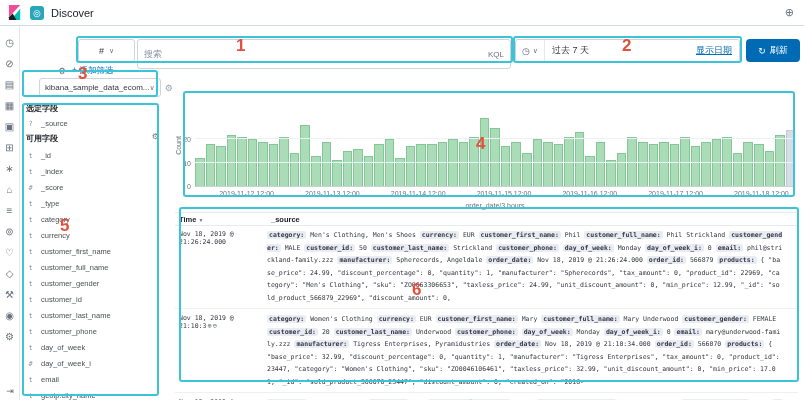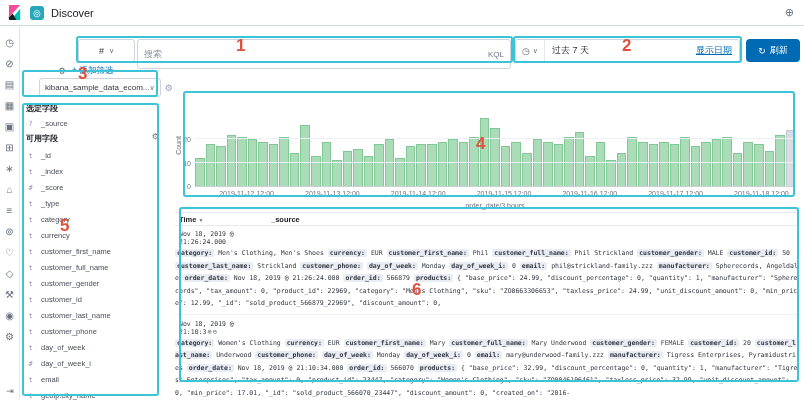--- a/index.html
+++ b/index.html
@@ -68,21 +68,21 @@
   .ytick{position:absolute;right:100%;margin-right:4px;font-size:7px;color:#69707d;transform:translateY(50%);}
   .xtick{position:absolute;top:112px;font-size:7px;color:#69707d;transform:translateX(-50%);white-space:nowrap;}
   .xaxislabel{position:absolute;left:30px;width:600px;top:124px;text-align:center;font-size:7px;color:#69707d;}
   
   .thead{position:absolute;left:10px;right:6px;top:134px;height:12px;border-top:1px solid #e6eaf0;border-bottom:1px solid #e6eaf0;
          font-size:7.5px;color:#1a1c21;display:flex;align-items:center;}
   .thtime{width:92px;padding-left:4px;font-weight:bold;}
   .thtime .sort{font-size:5px;color:#69707d;}
   .thsource{font-weight:bold;}
   .rows{position:absolute;left:10px;right:6px;top:147px;bottom:0;overflow:hidden;}
-  .drow{display:flex;border-bottom:1px solid #eef0f4;padding:3px 0 4px 0;flex-direction:column;}
+  .drow{display:flex;border-bottom:1px solid #eef0f4;padding:3px 15px 4px 0;}
   .dtime{width:92px;min-width:92px;font-family:"DejaVu Sans Mono",monospace;font-size:6.5px;color:#343741;padding:2px 2px 0 4px;box-sizing:border-box;}
   .zic{display:inline-block;font-size:7px;color:#69707d;margin-left:1px;cursor:pointer;}
   .dsrc{flex:1;font-family:"DejaVu Sans Mono",monospace;font-size:6.5px;line-height:12.5px;color:#343741;
         word-break:break-all;padding-top:1px;}
   .fbadge{background:#e9edf3;border-radius:2px;padding:0 2px;color:#343741;font-weight:bold;}
   
   .anno{position:absolute;border:2px solid #3bc3d7;border-radius:3px;pointer-events:none;box-sizing:border-box;}
   .annonum{position:absolute;color:#e0503c;font-size:17px;font-weight:bold;pointer-events:none;
            font-family:"Liberation Sans",sans-serif;}
 </style>

